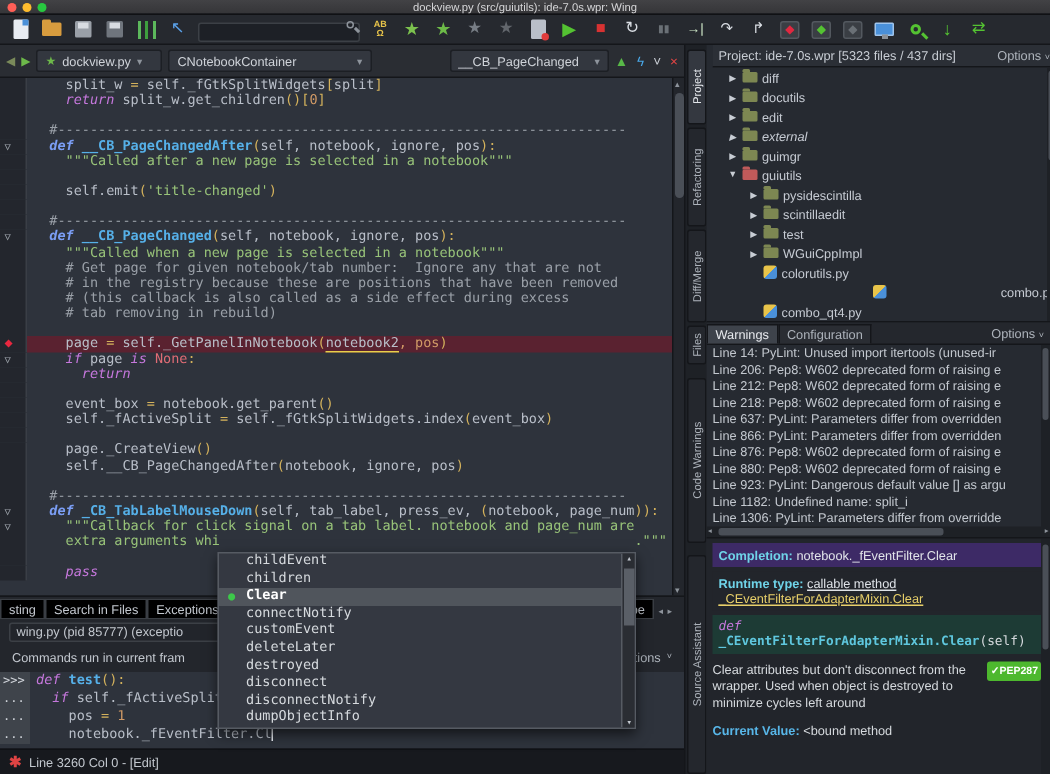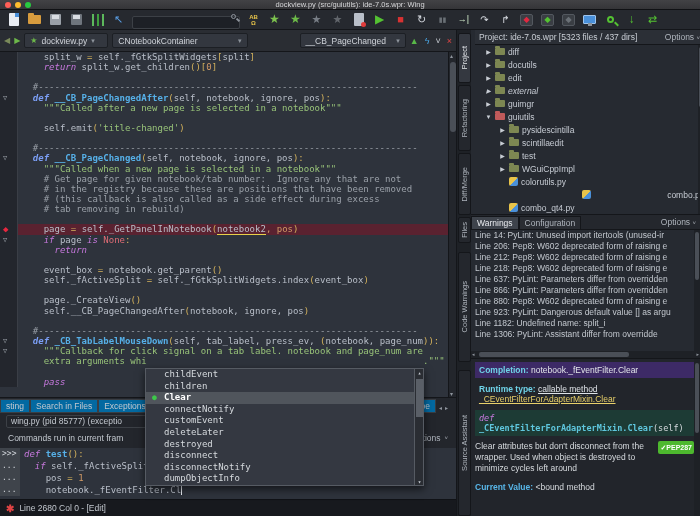--- a/index.html
+++ b/index.html
@@ -122,21 +122,21 @@
   .as-link2 { color:#e8d06a; text-decoration:underline; }
   .as-kw { color:#c678dd; font-style:italic; } .as-fn { color:#5fc7de; font-weight:bold; } .as-pl { color:#d6dade; }
   .as-doc { color:#d6dade; margin:5px 4px 0 4px; line-height:11px; position:relative; padding-right:2px; }
   .pep-badge { float:right; background:#4db82e; color:#fff; font-size:7px; font-weight:bold; padding:1px 2px; border-radius:2px; margin-left:3px; }
   .as-curval { margin:8px 4px 0 4px; color:#d6dade; }
   .as-curval .lbl { color:#58b6e8; font-weight:bold; }
 
   
   .bottompanel { position:absolute; left:0; top:397px; width:456px; height:102px; background:#23262c; border-top:1px solid #14161a; }
   .btabs { height:15px; display:flex; align-items:flex-end; font-size:8.5px; padding-left:0; }
-  .btab { padding:1px 5px; border:1px solid #3a3e44; background:#0369a1; color:#c3c8cf; white-space:nowrap; }
+  .btab { padding:1px 5px; border:1px solid #3a3e44; background:#000000; color:#c3c8cf; white-space:nowrap; }
   .btab-right { margin-left:auto; display:flex; align-items:flex-end; gap:3px; padding-right:8px; }
   .tinyar { font-size:6px; color:#8e949c; padding-bottom:2px; }
   .procrow { height:16px; display:flex; align-items:center; padding:0 6px; }
   .procsel { width:226px; height:13px; background:#22252b; border:1px solid #3c4046; border-radius:2px;
              font-size:8.5px; color:#c3c8cf; display:flex; align-items:center; padding:0 4px; }
   .procsel .caret { margin-left:auto; color:#8e949c; font-size:7px; }
   .cmdrow { height:17px; display:flex; align-items:center; font-size:8.5px; color:#c3c8cf; padding:0 8px; }
   .cmdrow .opts { margin-left:auto; display:flex; gap:4px; align-items:center; }
   .shell { position:absolute; left:0; top:50px; width:456px; height:52px; background:#2e333c;
            font-family:"DejaVu Sans Mono", monospace; font-size:9px; }
@@ -409,24 +409,25 @@
         <span class="wtab">Configuration</span>
         <span class="opts"><span>Options</span> <span class="caret">˅</span></span>
       </div>
       <div class="warnlist" id="warnlist">
           <div class="warn-row">Line 14: PyLint: Unused import itertools (unused-ir</div>
           <div class="warn-row">Line 206: Pep8: W602 deprecated form of raising e</div>
           <div class="warn-row">Line 212: Pep8: W602 deprecated form of raising e</div>
           <div class="warn-row">Line 218: Pep8: W602 deprecated form of raising e</div>
           <div class="warn-row">Line 637: PyLint: Parameters differ from overridden</div>
           <div class="warn-row">Line 866: PyLint: Parameters differ from overridden</div>
+          <div class="warn-row">Line 876: Pep8: W602 deprecated form of raising e</div>
           <div class="warn-row">Line 880: Pep8: W602 deprecated form of raising e</div>
           <div class="warn-row">Line 923: PyLint: Dangerous default value [] as argu</div>
           <div class="warn-row">Line 1182: Undefined name: split_i</div>
-          <div class="warn-row">Line 1306: PyLint: Assistant differ from overridde</div>
+          <div class="warn-row">Line 1306: PyLint: Parameters differ from overridde</div>
         </div>
       <div class="hsb">
         <span class="ar l">◂</span>
         <div class="thumb"></div>
         <span class="ar r">▸</span>
       </div>
       <div class="vsb" style="top:15px;height:122px">
           <div class="thumb" style="top:2px;height:48px"></div>
         </div>
     </div>
@@ -485,21 +486,21 @@
     <div class="shell" id="shell">
         <div class="sh-line"><span class="prompt">&gt;&gt;&gt;</span><span class="stext"><span class="tk-kw">def </span><span class="tk-fn">test</span><span class="tk-op">():</span></span></div>
         <div class="sh-line"><span class="prompt">...</span><span class="stext"><span class="tk-p">  </span><span class="tk-kw">if </span><span class="tk-p">self._fActiveSplit</span></span></div>
         <div class="sh-line"><span class="prompt">...</span><span class="stext"><span class="tk-p">    pos </span><span class="tk-op">= </span><span class="tk-num">1</span></span></div>
         <div class="sh-line"><span class="prompt">...</span><span class="stext"><span class="tk-p">    notebook._fEventFilter.Cl</span><span class="cursor"></span></span></div>
       </div>
   </div>
 
   <div class="statusbar">
     <span class="status-star">✱</span>
-    <span>Line 2680 Col 0 - [Edit]</span>
+    <span>Line 3260 Col 0 - [Edit]</span>
   </div>
 
   <div class="popup" id="popup">
       <div class="pop-item"><span>childEvent</span></div>
       <div class="pop-item"><span>children</span></div>
       <div class="pop-item sel"><span class="bullet">●</span><span>Clear</span></div>
       <div class="pop-item"><span>connectNotify</span></div>
       <div class="pop-item"><span>customEvent</span></div>
       <div class="pop-item"><span>deleteLater</span></div>
       <div class="pop-item"><span>destroyed</span></div>

